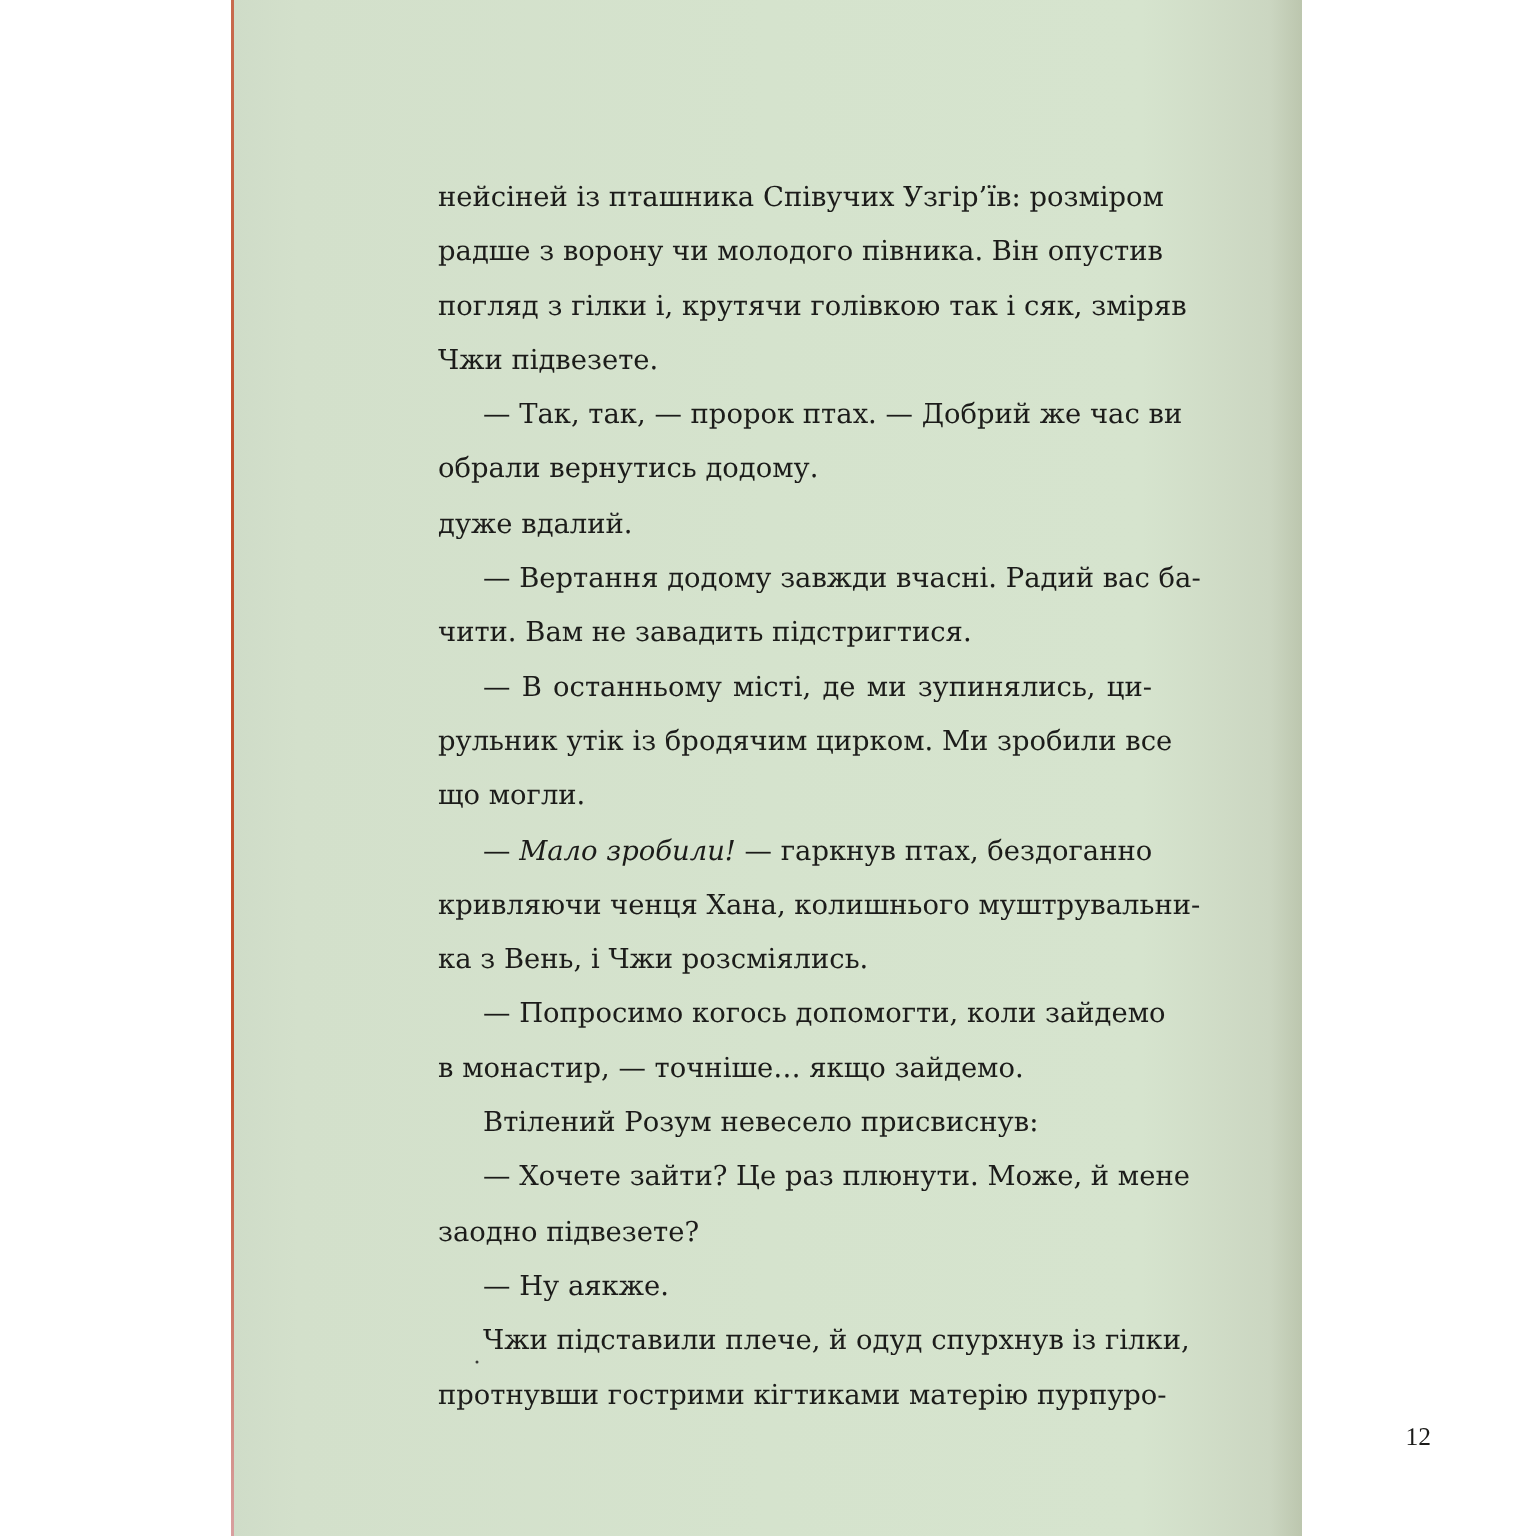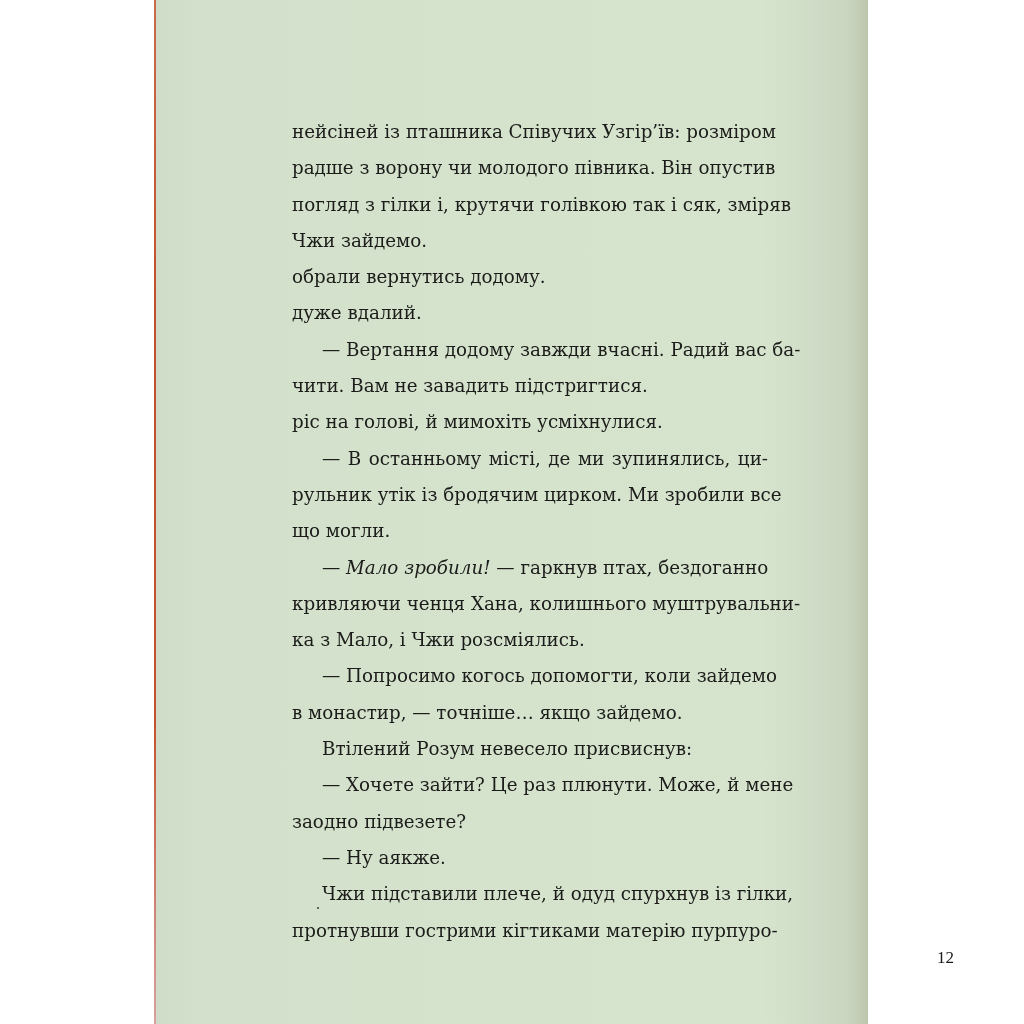--- a/index.html
+++ b/index.html
@@ -33,32 +33,32 @@
 </head>
 <body>
 
 <div class="page-edge"></div>
 <div class="page"></div>
 
 <div class="text-block">
   <span class="line">нейсіней із пташника Співучих Узгір’їв: розміром</span>
   <span class="line">радше з ворону чи молодого півника. Він опустив</span>
   <span class="line">погляд з гілки і, крутячи голівкою так і сяк, зміряв</span>
-  <span class="line last">Чжи зайдемо.</span>
+  <span class="line last">Чжи підвезете.</span>
+  <span class="line indent">— Так, так, — пророк птах. — Добрий же час ви</span>
   <span class="line last">обрали вернутись додому.</span>
   <span class="line last">дуже вдалий.</span>
   <span class="line indent">— Вертання додому завжди вчасні. Радий вас ба-</span>
   <span class="line last">чити. Вам не завадить підстригтися.</span>
-  <span class="line last">ріс на голові, й мимохіть усміхнулися.</span>
   <span class="line indent">— В останньому місті, де ми зупинялись, ци-</span>
   <span class="line">рульник утік із бродячим цирком. Ми зробили все</span>
   <span class="line last">що могли.</span>
   <span class="line indent"><span>— </span><span class="ital">Мало зробили!</span><span> — гаркнув птах, бездоганно</span></span>
   <span class="line">кривляючи ченця Хана, колишнього муштрувальни-</span>
-  <span class="line last">ка з Мало, і Чжи розсміялись.</span>
+  <span class="line last">ка з Вень, і Чжи розсміялись.</span>
   <span class="line indent">— Попросимо когось допомогти, коли зайдемо</span>
   <span class="line last">в монастир, — точніше… якщо зайдемо.</span>
   <span class="line indent last">Втілений Розум невесело присвиснув:</span>
   <span class="line indent">— Хочете зайти? Це раз плюнути. Може, й мене</span>
   <span class="line last">заодно підвезете?</span>
   <span class="line indent last">— Ну аякже.</span>
   <span class="line indent">Чжи підставили плече, й одуд спурхнув із гілки,</span>
   <span class="line">протнувши гострими кігтиками матерію пурпуро-</span>
 </div>
 

